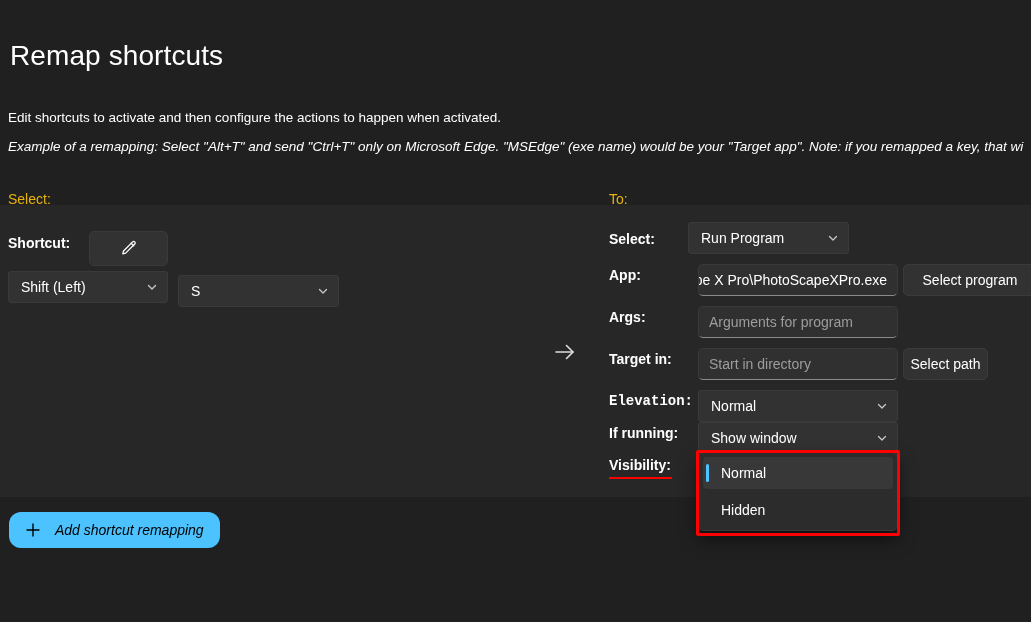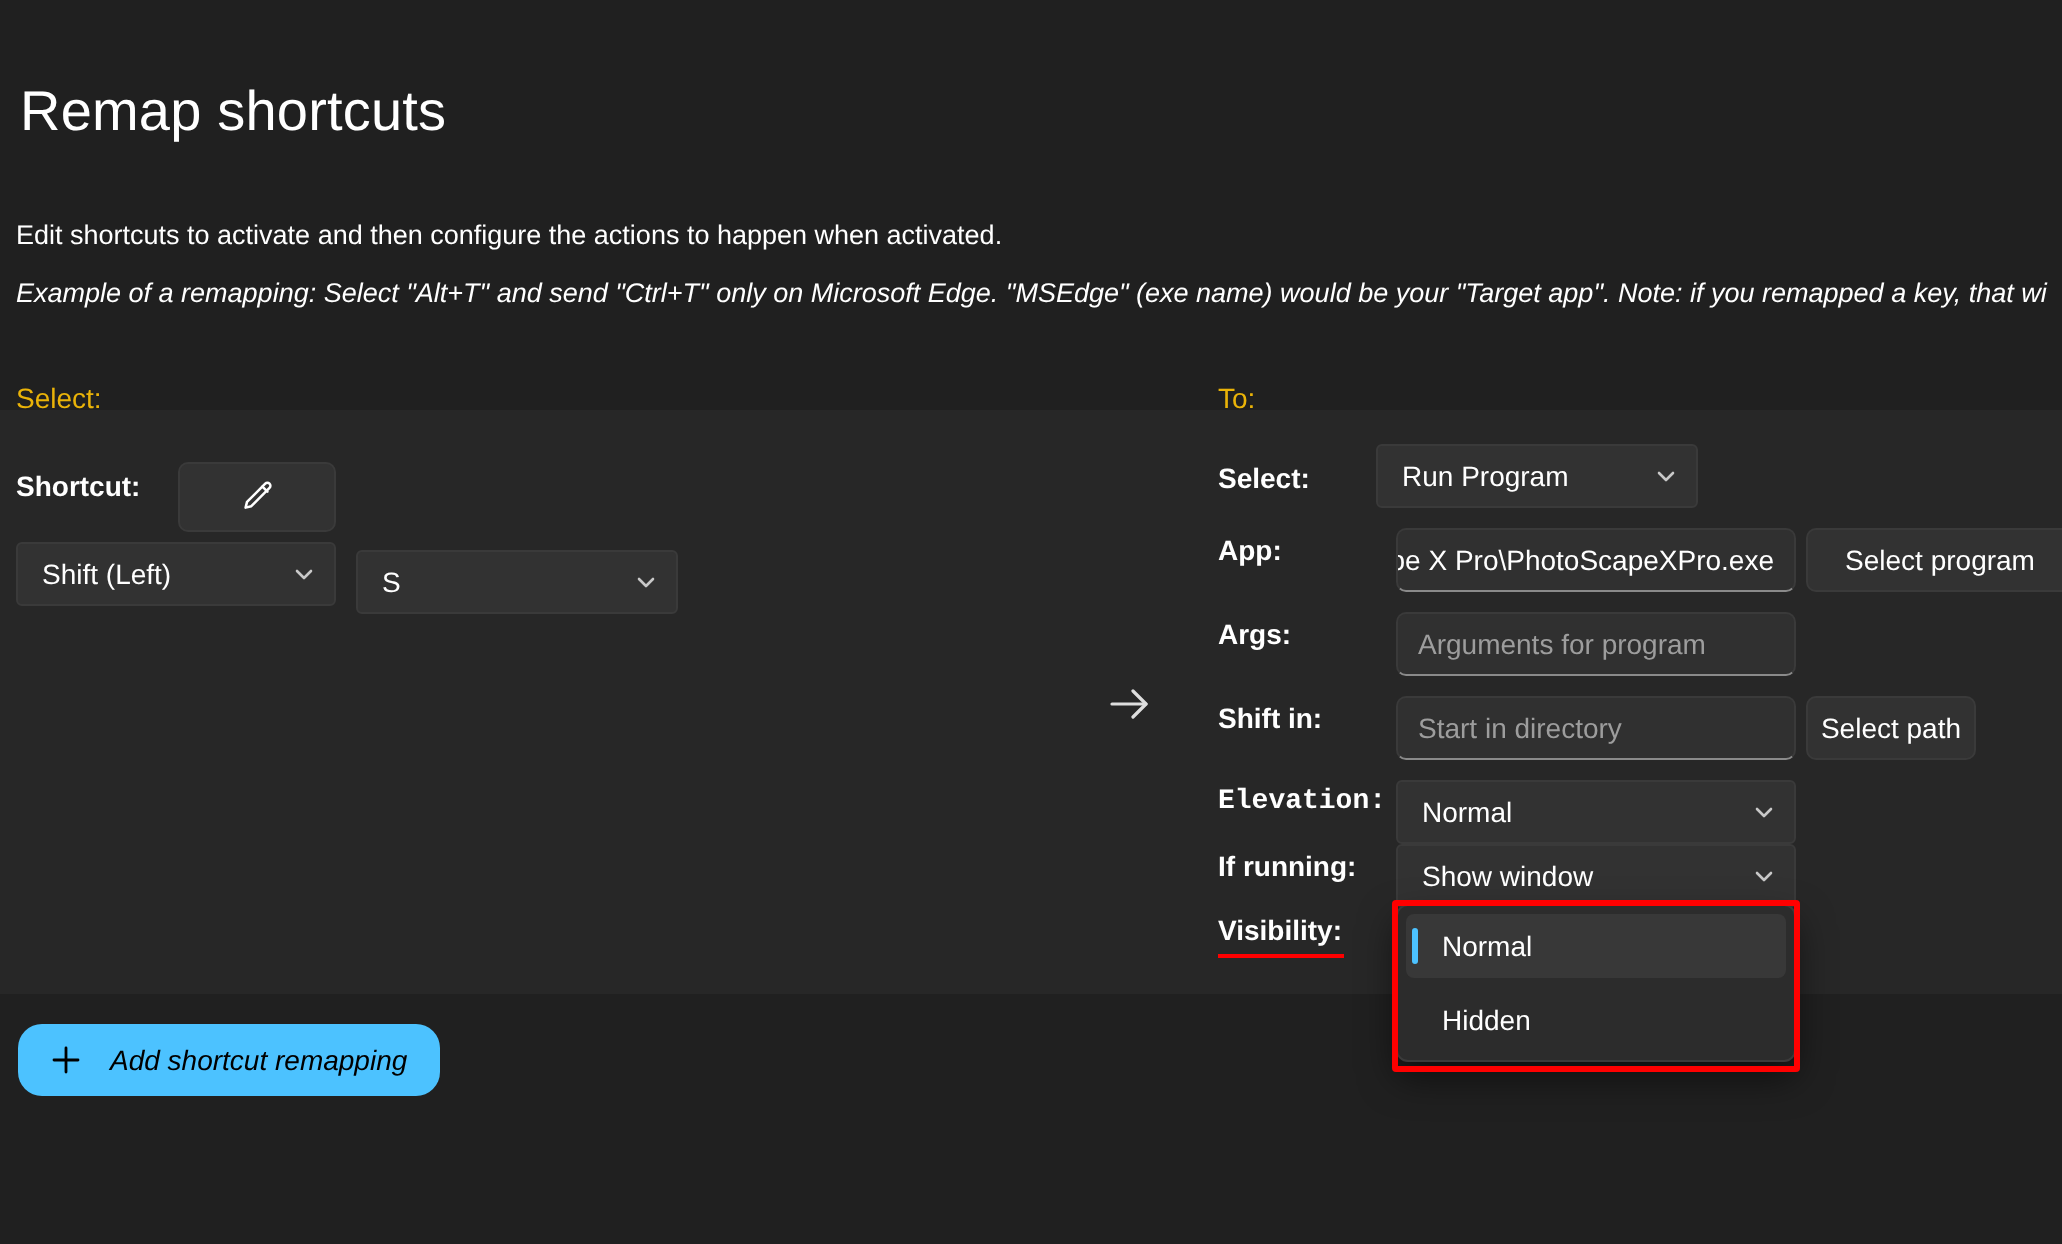--- a/index.html
+++ b/index.html
@@ -343,21 +343,21 @@
   <div class="textfield field-app">
     <span>pe X Pro\PhotoScapeXPro.exe</span>
   </div>
   <div class="btn-sec btn-selprog">Select program</div>
 
   <div class="lbl lbl-args">Args:</div>
   <div class="textfield field-args placeholder">
     <span>Arguments for program</span>
   </div>
 
-  <div class="lbl lbl-startin">Shift in:</div>
+  <div class="lbl lbl-startin">Target in:</div>
   <div class="textfield field-startin placeholder">
     <span>Start in directory</span>
   </div>
   <div class="btn-sec btn-selpath">Select path</div>
 
   <div class="lbl lbl-elevation">Elevation:</div>
   <div class="combo combo-elevation">
     <span class="cval">Normal</span>
     <span class="chev">
       <svg width="12" height="12" viewBox="0 0 12 12" fill="none" stroke="#e3e3e3" stroke-width="1.3" stroke-linecap="round" stroke-linejoin="round">

